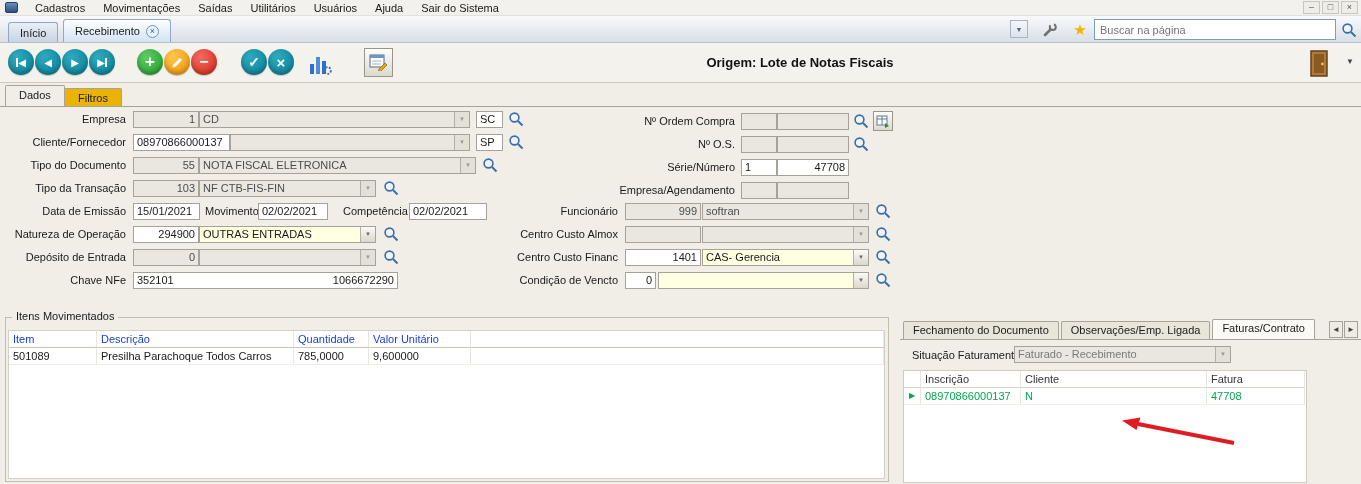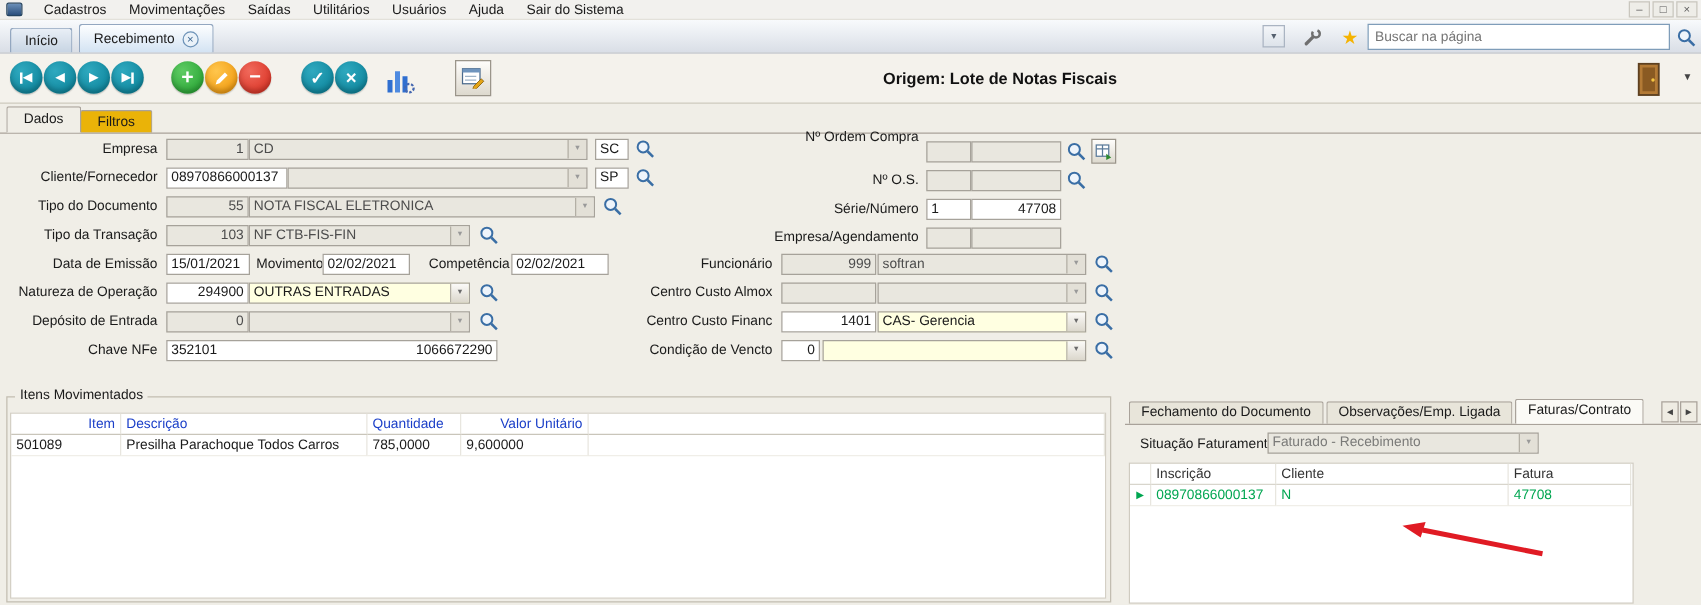--- a/index.html
+++ b/index.html
@@ -54,21 +54,21 @@
   .between{display:flex;justify-content:space-between}
 
   
   .grpbox{position:absolute;left:5px;top:317px;width:884px;height:165px;border:1px solid #c2bdb1}
   .grplbl{position:absolute;left:12px;top:310px;background:#f0eee7;padding:0 4px;z-index:2}
   .itable{position:absolute;left:8px;top:330px;width:877px;height:149px;background:#fff;border:1px solid #d4d0c5}
   .ithead,.itrow{display:grid;grid-template-columns:88px 197px 75px 102px 1fr;height:17px}
   .c{border-right:1px solid #e8e6df;padding:0 4px;line-height:16px;overflow:hidden;white-space:nowrap}
   .ithead .c{color:#1b3fc8;border-bottom:1px solid #c9c5ba}
   .itrow .c{border-bottom:1px solid #f0eee8}
-  .ac{text-align:right}.ar{text-align:left}
+  .ac{text-align:left}.ar{text-align:left}
 
   
   .rtabs{position:absolute;left:903px;top:319px;display:flex;align-items:flex-end;gap:2px}
   .rtab{height:18px;line-height:17px;padding:0 9px;border:1px solid #a9a29a;border-bottom:none;border-radius:2px 2px 0 0;background:#e8e5da;cursor:pointer;white-space:nowrap}
   .rtab.active{background:#fbfaf6;height:20px;z-index:2}
   .rarrow{position:absolute;top:321px;width:14px;height:17px;border:1px solid #a9a29a;background:#efece3;font-size:8px;line-height:15px;text-align:center;color:#444;cursor:pointer}
   .rgrid{position:absolute;left:903px;top:370px;width:404px;height:113px;background:#fff;border:1px solid #cfcbc0}
   .rgh,.rgr{display:grid;grid-template-columns:17px 100px 186px 98px;height:17px}
   .rgh .c{border-bottom:1px solid #d8d5cc;color:#333}
   .rgr .c{border-bottom:1px solid #f0eee8;color:#00a651}
@@ -290,21 +290,21 @@
         <line x1="10" y1="10" x2="14.5" y2="14.5" stroke="#3a6ea5" stroke-width="2"></line>
       </svg>
   </span>
 
   <span class="lbl tr" style="left:0;top:272px;width:126px">Chave NFe</span>
   <div class="field between" style="left:133px;top:272px;width:265px">
     <span>352101</span>
     <span>1066672290</span>
   </div>
 
-  <span class="lbl tr" style="left:560px;top:102px;width:175px">Nº Ordem Compra</span>
+  <span class="lbl tr" style="left:560px;top:113px;width:175px">Nº Ordem Compra</span>
   <div class="field dis" style="left:741px;top:113px;width:36px"></div>
   <div class="field dis" style="left:777px;top:113px;width:72px"></div>
   <span class="mag" style="left:853px;top:113px">
     <svg width="16" height="16" viewBox="0 0 16 16">
         <circle cx="6.5" cy="6.5" r="4.4" fill="#eef4fb" stroke="#3a6ea5" stroke-width="1.6"></circle>
         <line x1="10" y1="10" x2="14.5" y2="14.5" stroke="#3a6ea5" stroke-width="2"></line>
       </svg>
   </span>
   <div class="sqbtn" style="left:873px;top:111px;width:20px;height:20px">
     <svg width="14" height="13" viewBox="0 0 14 13">

